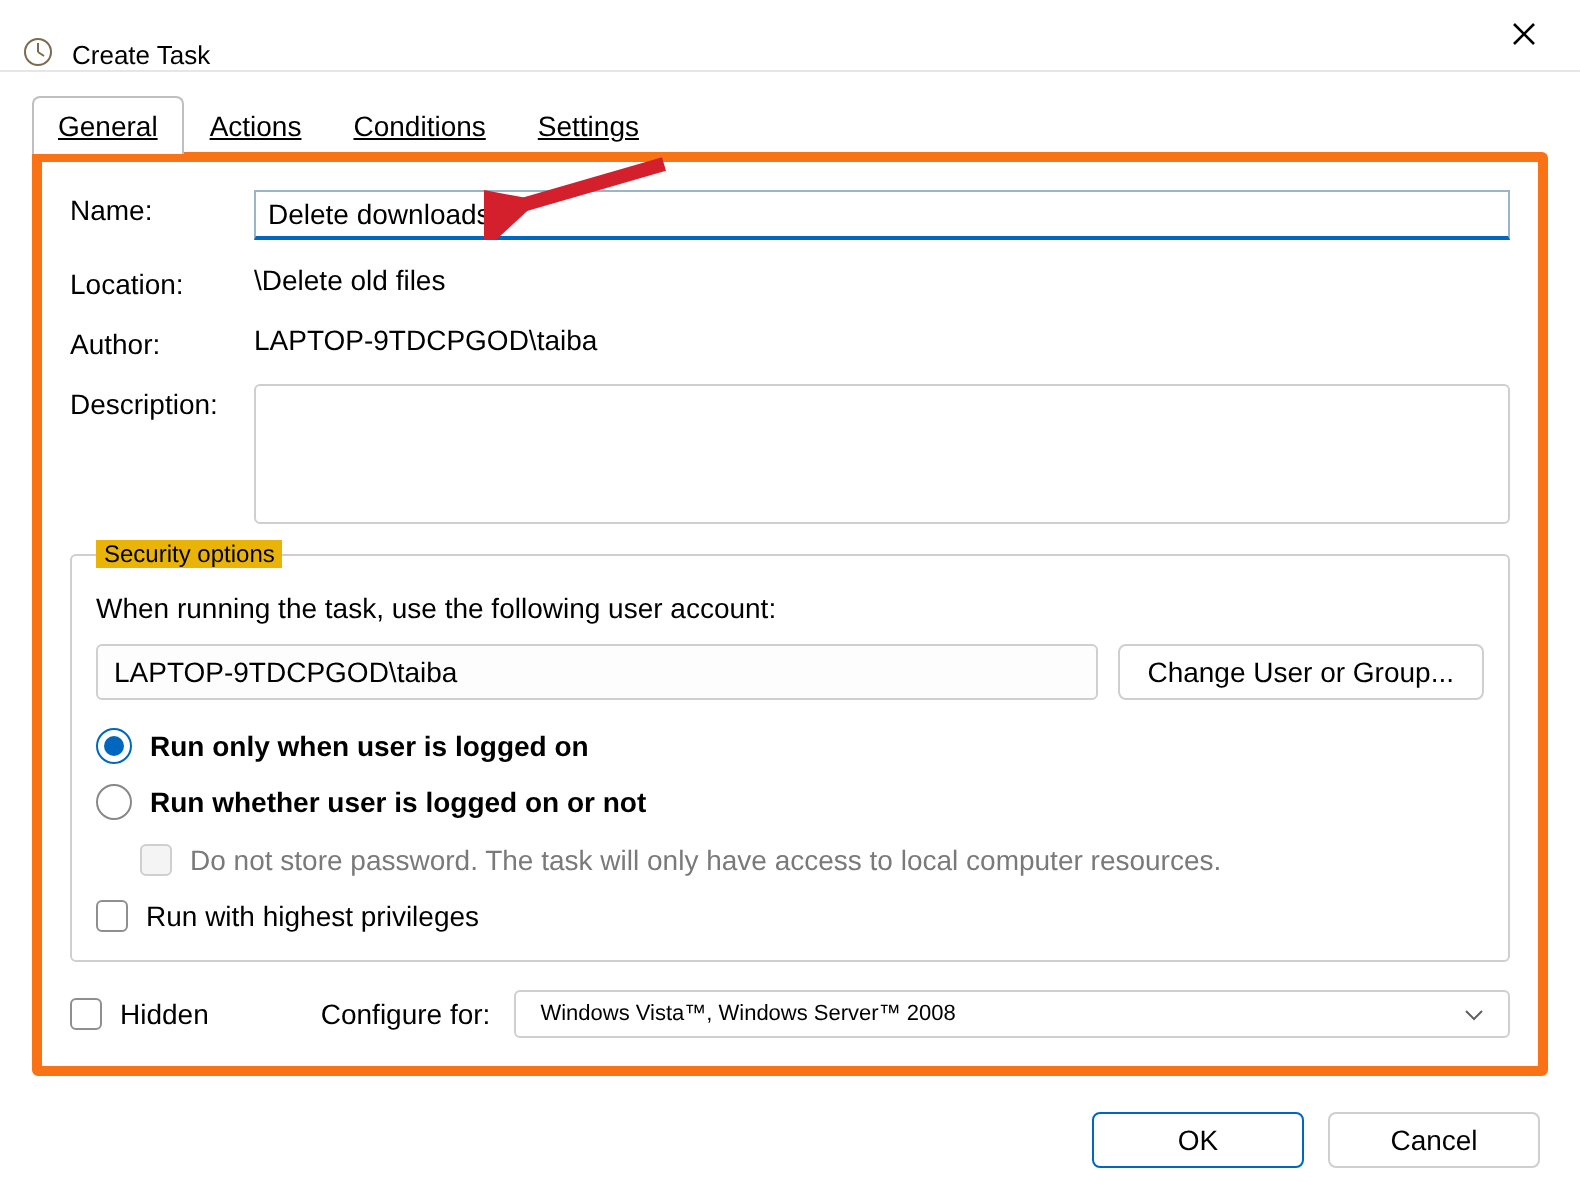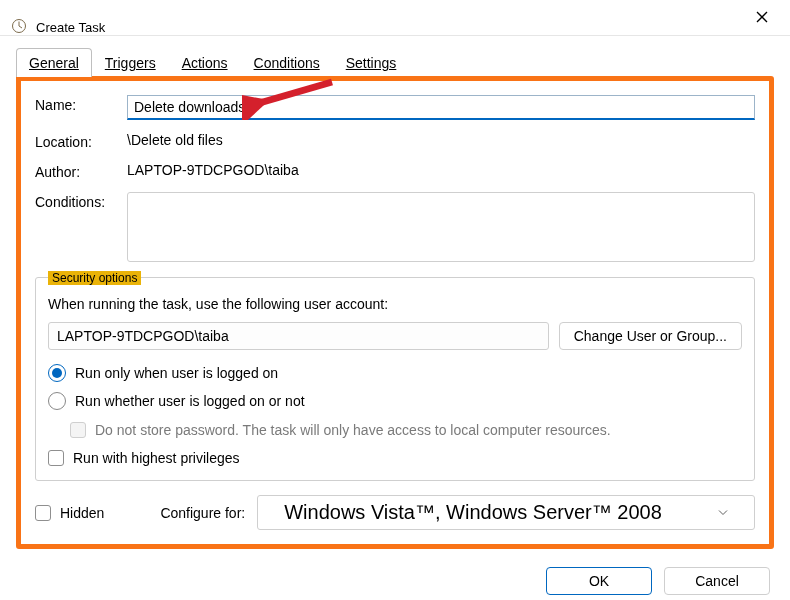--- a/index.html
+++ b/index.html
@@ -18,30 +18,30 @@
     .row .value { flex: 1; }
     .text-input { width: 100%; border: 1px solid #9cb4c9; border-bottom: 2px solid #0067c0; padding: 3px 6px; font-size: 14px; outline: none; }
     .textarea { width: 100%; height: 70px; border: 1px solid #cfcfcf; border-radius: 3px; resize: none; outline: none; font-size: 14px; padding: 4px 6px; }
     .fieldset { border: 1px solid #cfcfcf; border-radius: 3px; padding: 12px 12px 14px 12px; margin-top: 10px; }
     .fieldset-legend { font-size: 12px; color: #000; position: relative; top: -22px; background: #eab308; padding: 0 4px; display: inline-block; }
     .fieldset-inner { margin-top: -14px; }
     .sec-text { font-size: 14px; margin: 2px 0 10px 0; }
     .user-row { display: flex; gap: 10px; align-items: center; margin-bottom: 14px; }
     .user-box { flex: 1; border: 1px solid #cfcfcf; border-radius: 3px; padding: 5px 8px; font-size: 14px; background: #fdfdfd; }
     .btn { border: 1px solid #cfcfcf; border-radius: 4px; background: #fff; padding: 5px 14px; font-size: 14px; cursor: pointer; }
-    .radio-item { display: flex; align-items: center; gap: 9px; margin: 10px 0; font-size: 14px; }
+    .radio-item { display: flex; align-items: center; gap: 9px; margin: 10px 0; font-size: 14px; font-weight: bold; }
     .radio-outer { width: 18px; height: 18px; border: 1px solid #888; border-radius: 50%; display: flex; align-items: center; justify-content: center; }
     .radio-outer.sel { border-color: #0067c0; }
     .radio-inner { width: 10px; height: 10px; border-radius: 50%; background: #0067c0; }
     .check-item { display: flex; align-items: center; gap: 9px; margin: 12px 0 0 22px; font-size: 14px; color: #7a7a7a; text-align: right; }
     .check-item.normal { margin-left: 0; color: #000; }
     .chk { width: 16px; height: 16px; border: 1px solid #8f8f8f; border-radius: 3px; background: #fff; }
     .chk.disabled { border-color: #cfcfcf; background: #f4f4f4; }
     .bottom-row { display: flex; align-items: center; gap: 12px; margin-top: 14px; font-size: 14px; }
-    .select { flex: 1; border: 1px solid #cfcfcf; border-radius: 3px; padding: 5px 26px; font-size: 20px; background: #fff; display: flex; align-items: center; justify-content: space-between; }
+    .select { flex: 1; border: 1px solid #cfcfcf; border-radius: 3px; padding: 5px 12px; font-size: 11px; background: #fff; display: flex; align-items: center; justify-content: space-between; }
     .footer { display: flex; justify-content: flex-end; gap: 12px; padding: 10px 20px 16px 0; }
     .footer .btn { min-width: 106px; }
     .footer .btn.primary { border-color: #0067c0; }
     .arrow { position: absolute; pointer-events: none; }
     svg { display: block; }
   </style>
 </head>
 <body>
 
 <div class="titlebar">
@@ -57,42 +57,41 @@
     <svg width="12" height="12" viewBox="0 0 12 12">
       <line x1="1" y1="1" x2="11" y2="11" stroke="#000" stroke-width="1.3"></line>
       <line x1="11" y1="1" x2="1" y2="11" stroke="#000" stroke-width="1.3"></line>
     </svg>
   </div>
 </div>
 
 <div class="content">
   <div class="tabs">
     <div class="tab active">General</div>
-    <div class="tab">Triggers</div>
     <div class="tab">Actions</div>
     <div class="tab">Conditions</div>
     <div class="tab">Settings</div>
   </div>
   <div class="tab-panel">
     <div class="row">
       <div class="label">Name:</div>
       <div class="value">
         <input type="text" class="text-input" value="Delete downloads" style="">
       </div>
     </div>
     <div class="row">
       <div class="label">Location:</div>
       <div class="value">\Delete old files</div>
     </div>
     <div class="row">
       <div class="label">Author:</div>
       <div class="value">LAPTOP-9TDCPGOD\taiba</div>
     </div>
     <div class="row">
-      <div class="label">Conditions:</div>
+      <div class="label">Description:</div>
       <div class="value">
         <textarea class="textarea" style=""></textarea>
       </div>
     </div>
 
     <div class="fieldset">
       <span class="fieldset-legend">Security options</span>
       <div class="fieldset-inner">
         <div class="sec-text">When running the task, use the following user account:</div>
         <div class="user-row">

